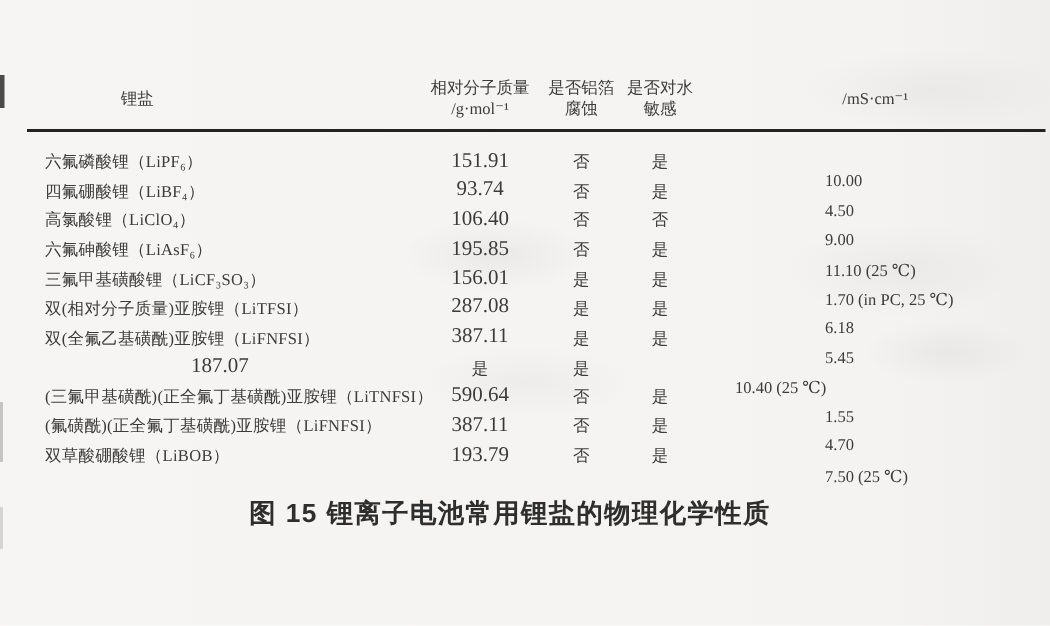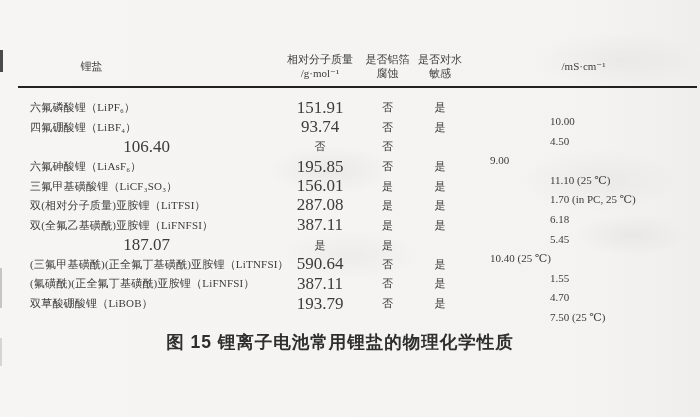--- a/index.html
+++ b/index.html
@@ -31,21 +31,21 @@
   }
   .thead{
     height:41px;
     border-bottom:2px solid #222;
   }
   .thead .cell{font-size:11px;line-height:14px;text-align:center;}
   .thead .salt-h{text-align:center;padding-right:110px;}
   .tbody .grid-row{height:19.6px;}
   .cell{white-space:nowrap;}
   .salt-cell{font-size:11px;padding-left:12px;text-align:left;letter-spacing:.2px;}
-  .mw-cell{font-size:17px;text-align:center;}
+  .mw-cell{font-size:14px;text-align:center;}
   .yn-cell{font-size:11px;text-align:center;}
   .cond-cell{font-size:11px;text-align:left;padding-left:80px;margin-top:27px;}
 
   .caption{
     position:absolute;left:10px;top:330px;width:660px;
     text-align:center;
     font-family:Liberation Sans, sans-serif;
     font-weight:bold;
     font-size:17.5px;
     color:#2e2e2e;
@@ -94,20 +94,21 @@
 
       <div class="grid-row">
         <div class="cell salt-cell">四氟硼酸锂（LiBF₄）</div>
         <div class="cell mw-cell">93.74</div>
         <div class="cell yn-cell">否</div>
         <div class="cell yn-cell">是</div>
         <div class="cell cond-cell">4.50</div>
       </div>
 
       <div class="grid-row">
+        <div class="cell salt-cell">高氯酸锂（LiClO₄）</div>
         <div class="cell mw-cell">106.40</div>
         <div class="cell yn-cell">否</div>
         <div class="cell yn-cell">否</div>
         <div class="cell cond-cell">9.00</div>
       </div>
 
       <div class="grid-row">
         <div class="cell salt-cell">六氟砷酸锂（LiAsF₆）</div>
         <div class="cell mw-cell">195.85</div>
         <div class="cell yn-cell">否</div>

